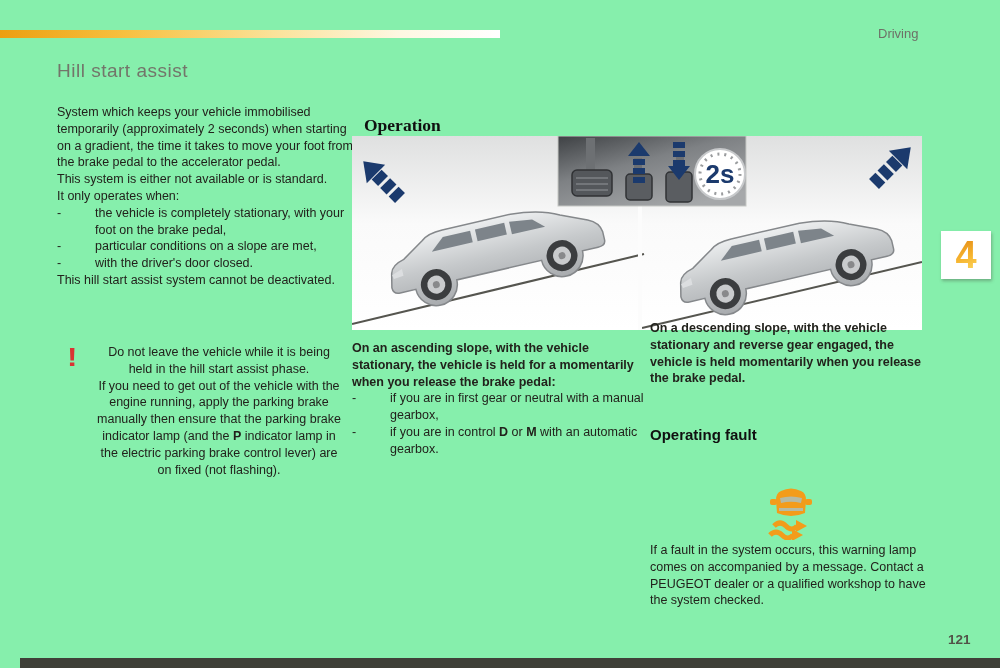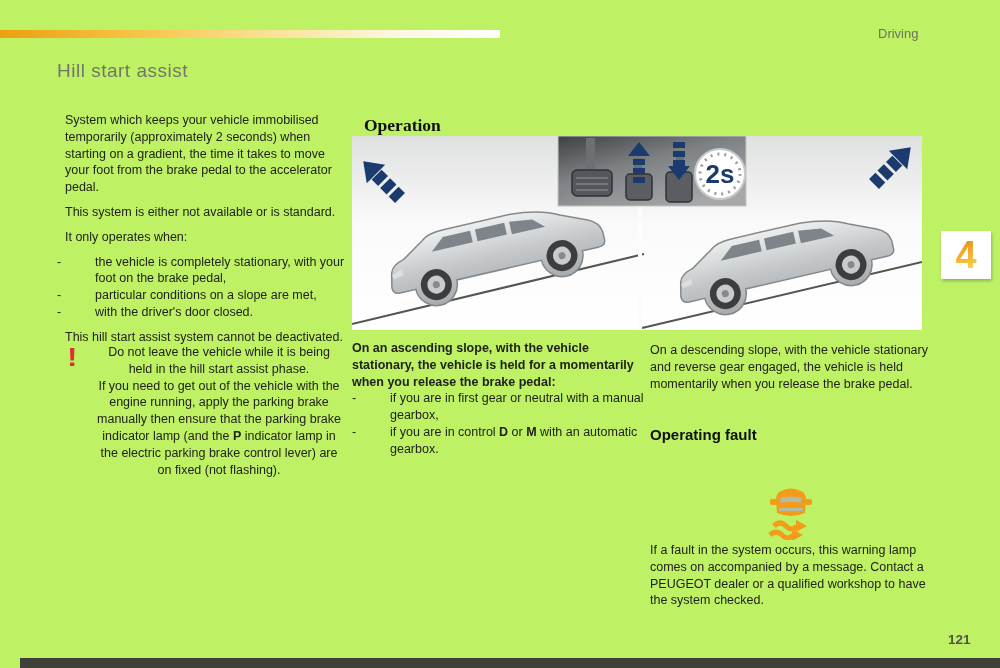--- a/index.html
+++ b/index.html
@@ -1,48 +1,48 @@
 <!DOCTYPE html>
 <html><head>
 <meta charset="utf-8">
 <style>
   html,body{margin:0;padding:0;}
   #page{
     position:relative; width:1000px; height:668px;
-    background:#bef264; overflow:hidden;
+    background:#86efac; overflow:hidden;
     font-family:"Liberation Sans",sans-serif; color:#23231d;
   }
   .abs{position:absolute;}
   
   #accent-stripe{
     left:0; top:30px; width:500px; height:8px;
     background:linear-gradient(to right,#ec9f10 0%,#f7c040 25%,#fbe29a 55%,#fef7e2 80%,#ffffff 100%);
   }
   #section-label{ left:878px; top:26px; font-size:13px; color:#6e7067; }
   #page-title{ left:57px; top:60px; font-size:19px; font-weight:400; color:#73756a; letter-spacing:.5px; margin:0;}
   
   .body-txt{ font-size:12.5px; line-height:16.8px; color:#22221c; }
   #intro-col{ left:57px; top:104px; width:296px; }
-  #intro-col p{margin:8px;}
+  #intro-col p{margin:0;}
   .dash-row{ position:relative; padding-left:38px; }
   .dash-mark{ position:absolute; left:0; top:0; }
   
   #warning-block{ left:57px; top:344px; width:290px; }
   #warning-icon{ position:absolute; left:11px; top:2px; font-size:25px; font-weight:900; color:#da3333;
     transform:scaleX(1.25); line-height:22px;}
   #warning-text{ margin-left:38px; width:248px; }
   #warning-text p{margin:0;text-align:center;}
   .b{font-weight:bold;}
   
   #operation-heading{ left:352px; top:103px; font-size:17.5px; font-weight:bold; color:#101010; margin:12px;font-family:Liberation Serif, serif;}
   #figure{ left:352px; top:136px; width:570px; height:194px; }
   
   #ascending-col{ left:352px; top:340px; width:296px; }
   #ascending-col p{margin:0;}
-  #descending-col{ left:650px; top:342px; width:282px; font-weight:normal; }
+  #descending-col{ left:650px; top:320px; width:282px; font-weight:bold; }
   #fault-heading{ left:650px; top:426px; font-size:15px; font-weight:bold; color:#101010; margin:0;}
   #esp-lamp{ left:766px; top:486px; width:50px; height:54px; }
   #fault-body{ left:650px; top:542px; width:292px; }
   
   #chapter-tab{
     left:941px; top:231px; width:50px; height:48px; background:#ffffff;
     box-shadow:1px 2px 3px rgba(60,60,50,.35);
     display:flex; align-items:center; justify-content:center;
   }
   #chapter-tab span{

